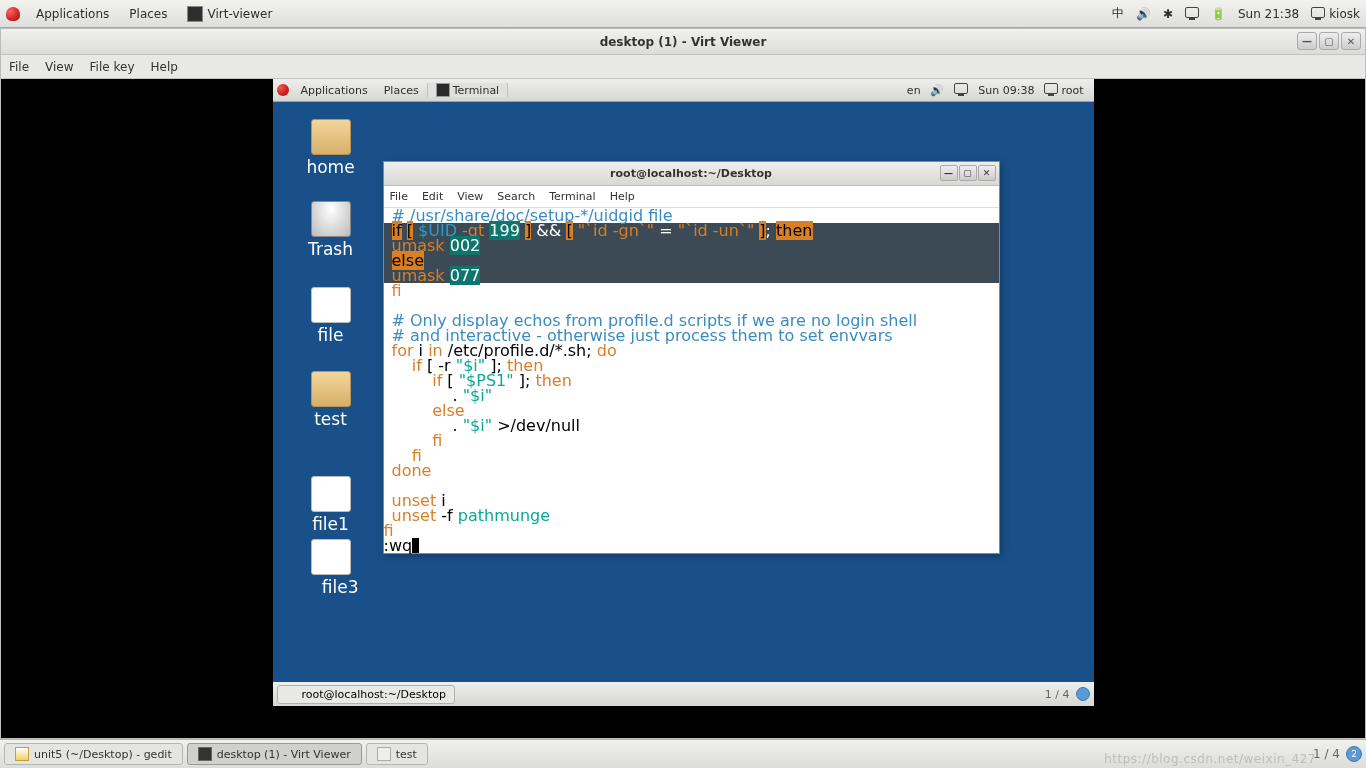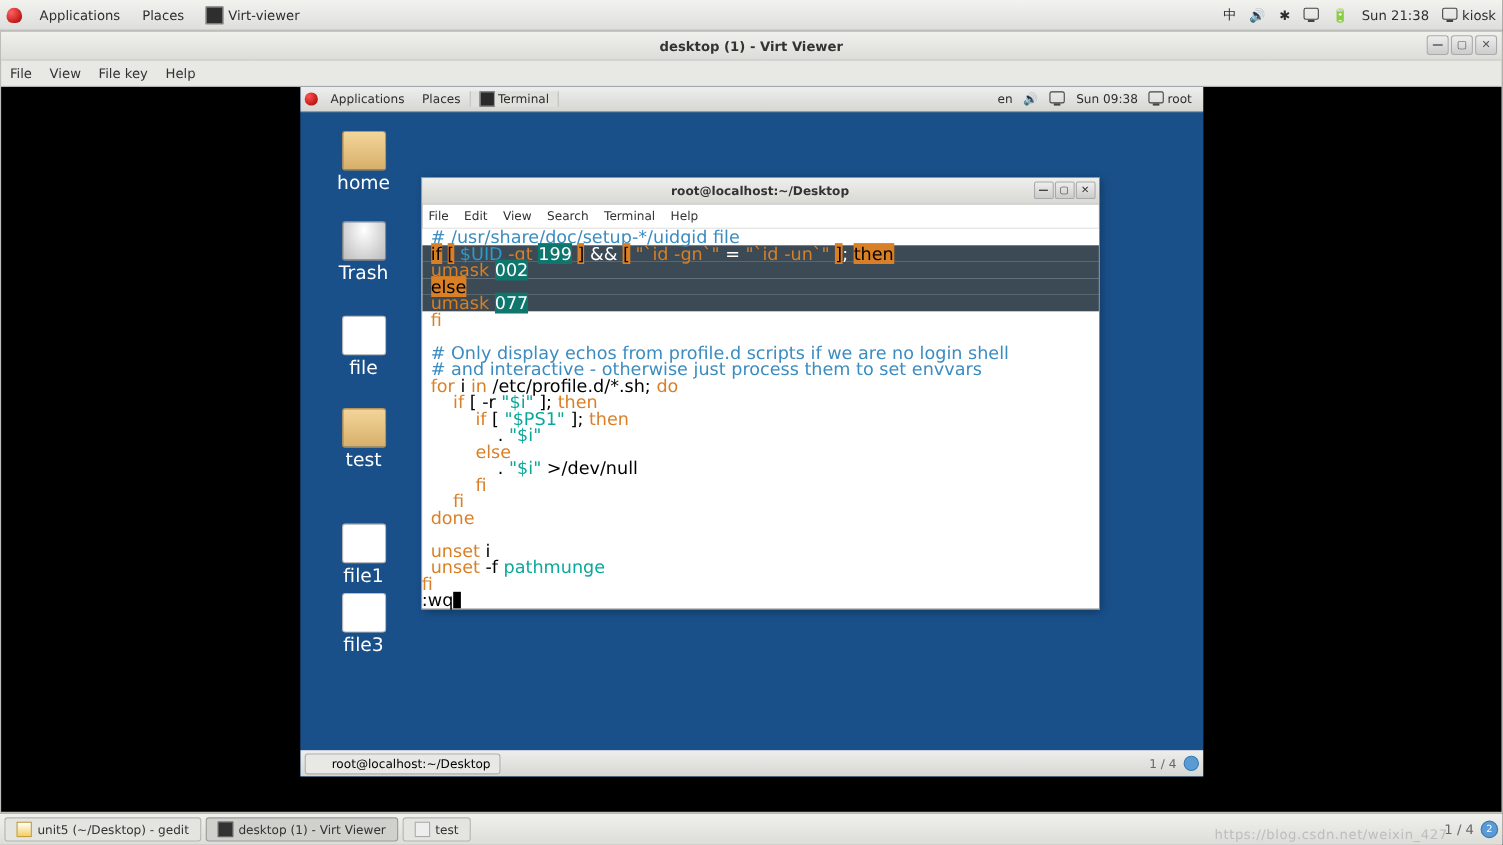--- a/index.html
+++ b/index.html
@@ -131,21 +131,21 @@
           <span>Sun 09:38</span>
           <span><span class="monitor-icon" style="margin-right:3px;"></span><span>root</span></span>
         </div>
       </div>
 
       <div class="dicon" style="top:40px;left:30px;"><div class="dimg folder"></div><span>home</span></div>
       <div class="dicon" style="top:122px;left:30px;"><div class="dimg trashi"></div><span>Trash</span></div>
       <div class="dicon" style="top:208px;left:30px;"><div class="dimg filei"></div><span>file</span></div>
       <div class="dicon" style="top:292px;left:30px;"><div class="dimg folder"></div><span>test</span></div>
       <div class="dicon" style="top:376px;left:30px;margin-top:21px;"><div class="dimg filei"></div><span>file1</span></div>
-      <div class="dicon" style="top:460px;left:30px;"><div class="dimg filei"></div><span>file3</span></div>
+      <div class="dicon" style="top:460px;left:30px;text-align:right;"><div class="dimg filei"></div><span>file3</span></div>
 
       <div class="term">
         <div class="term-title">
           <span>root@localhost:~/Desktop</span>
           <div class="btns">
             <div>—</div>
             <div>▢</div>
             <div>✕</div>
           </div>
         </div>

